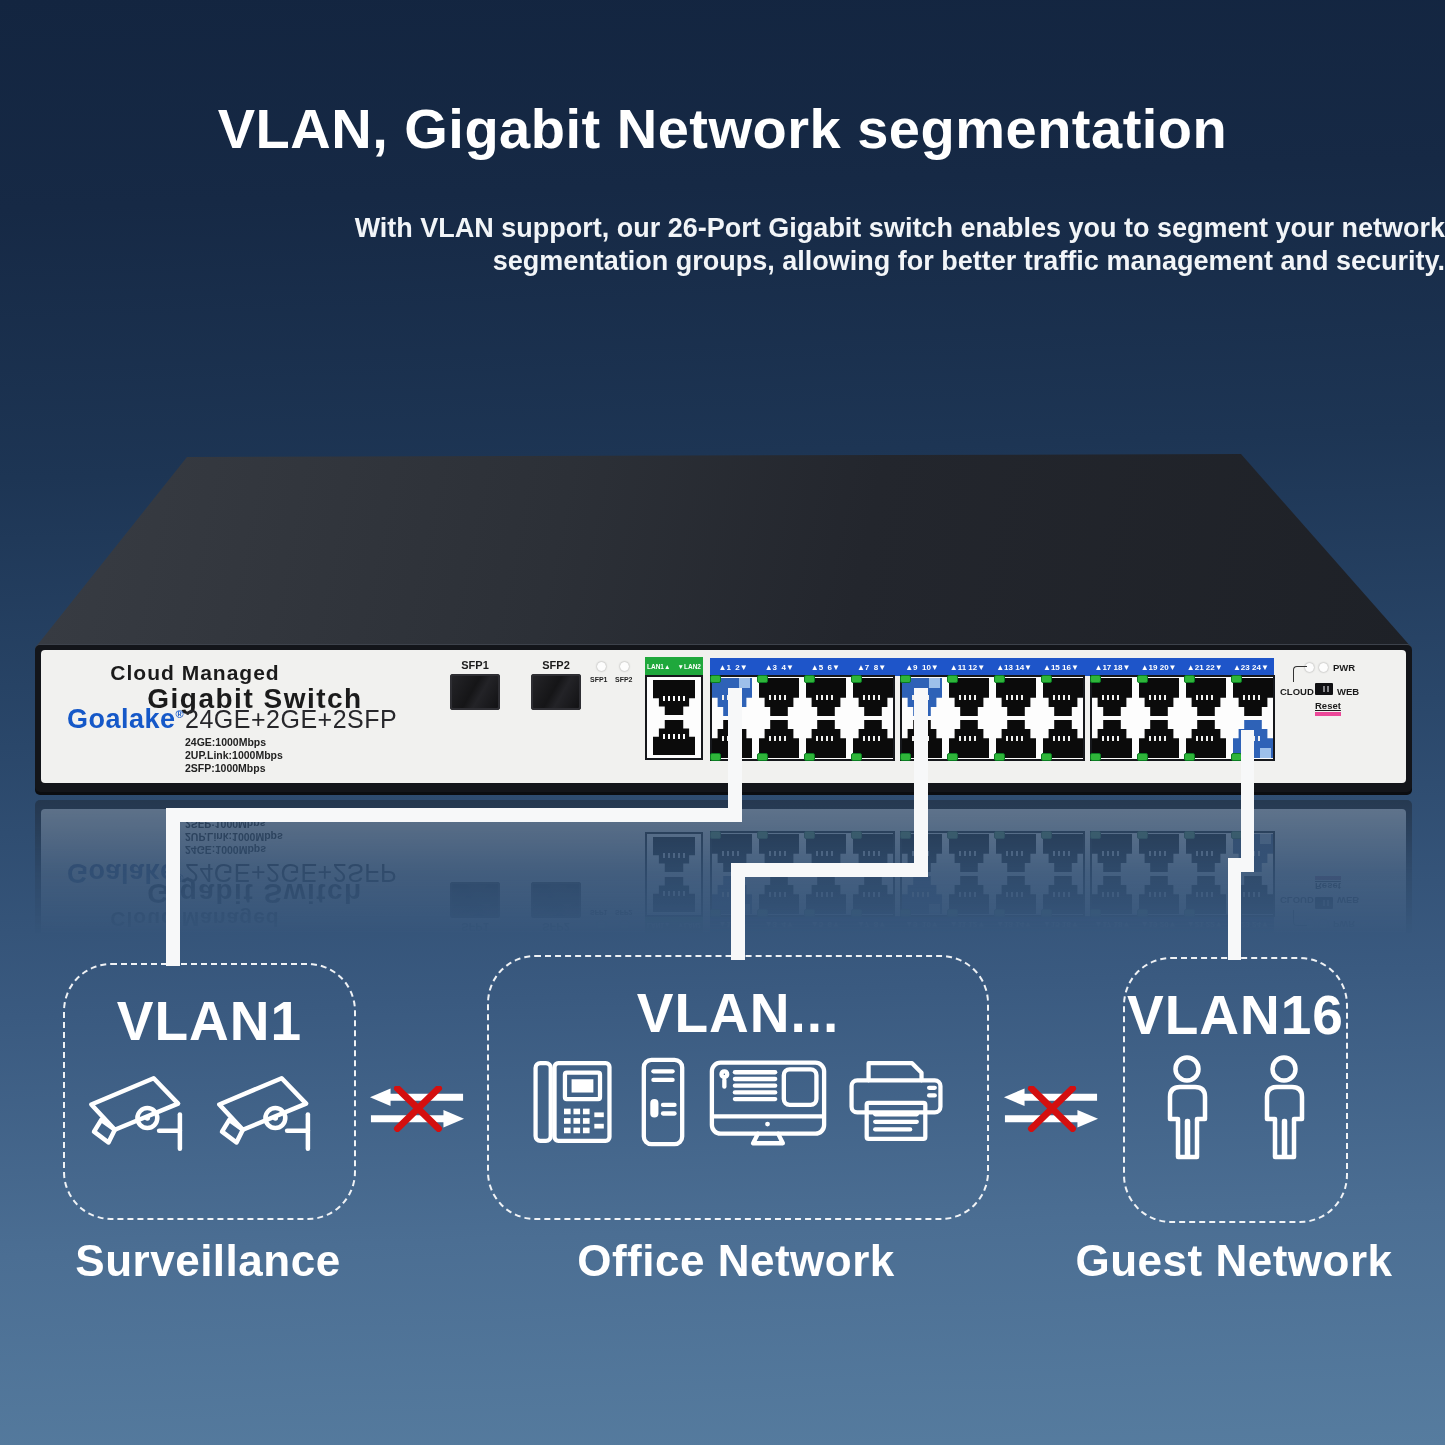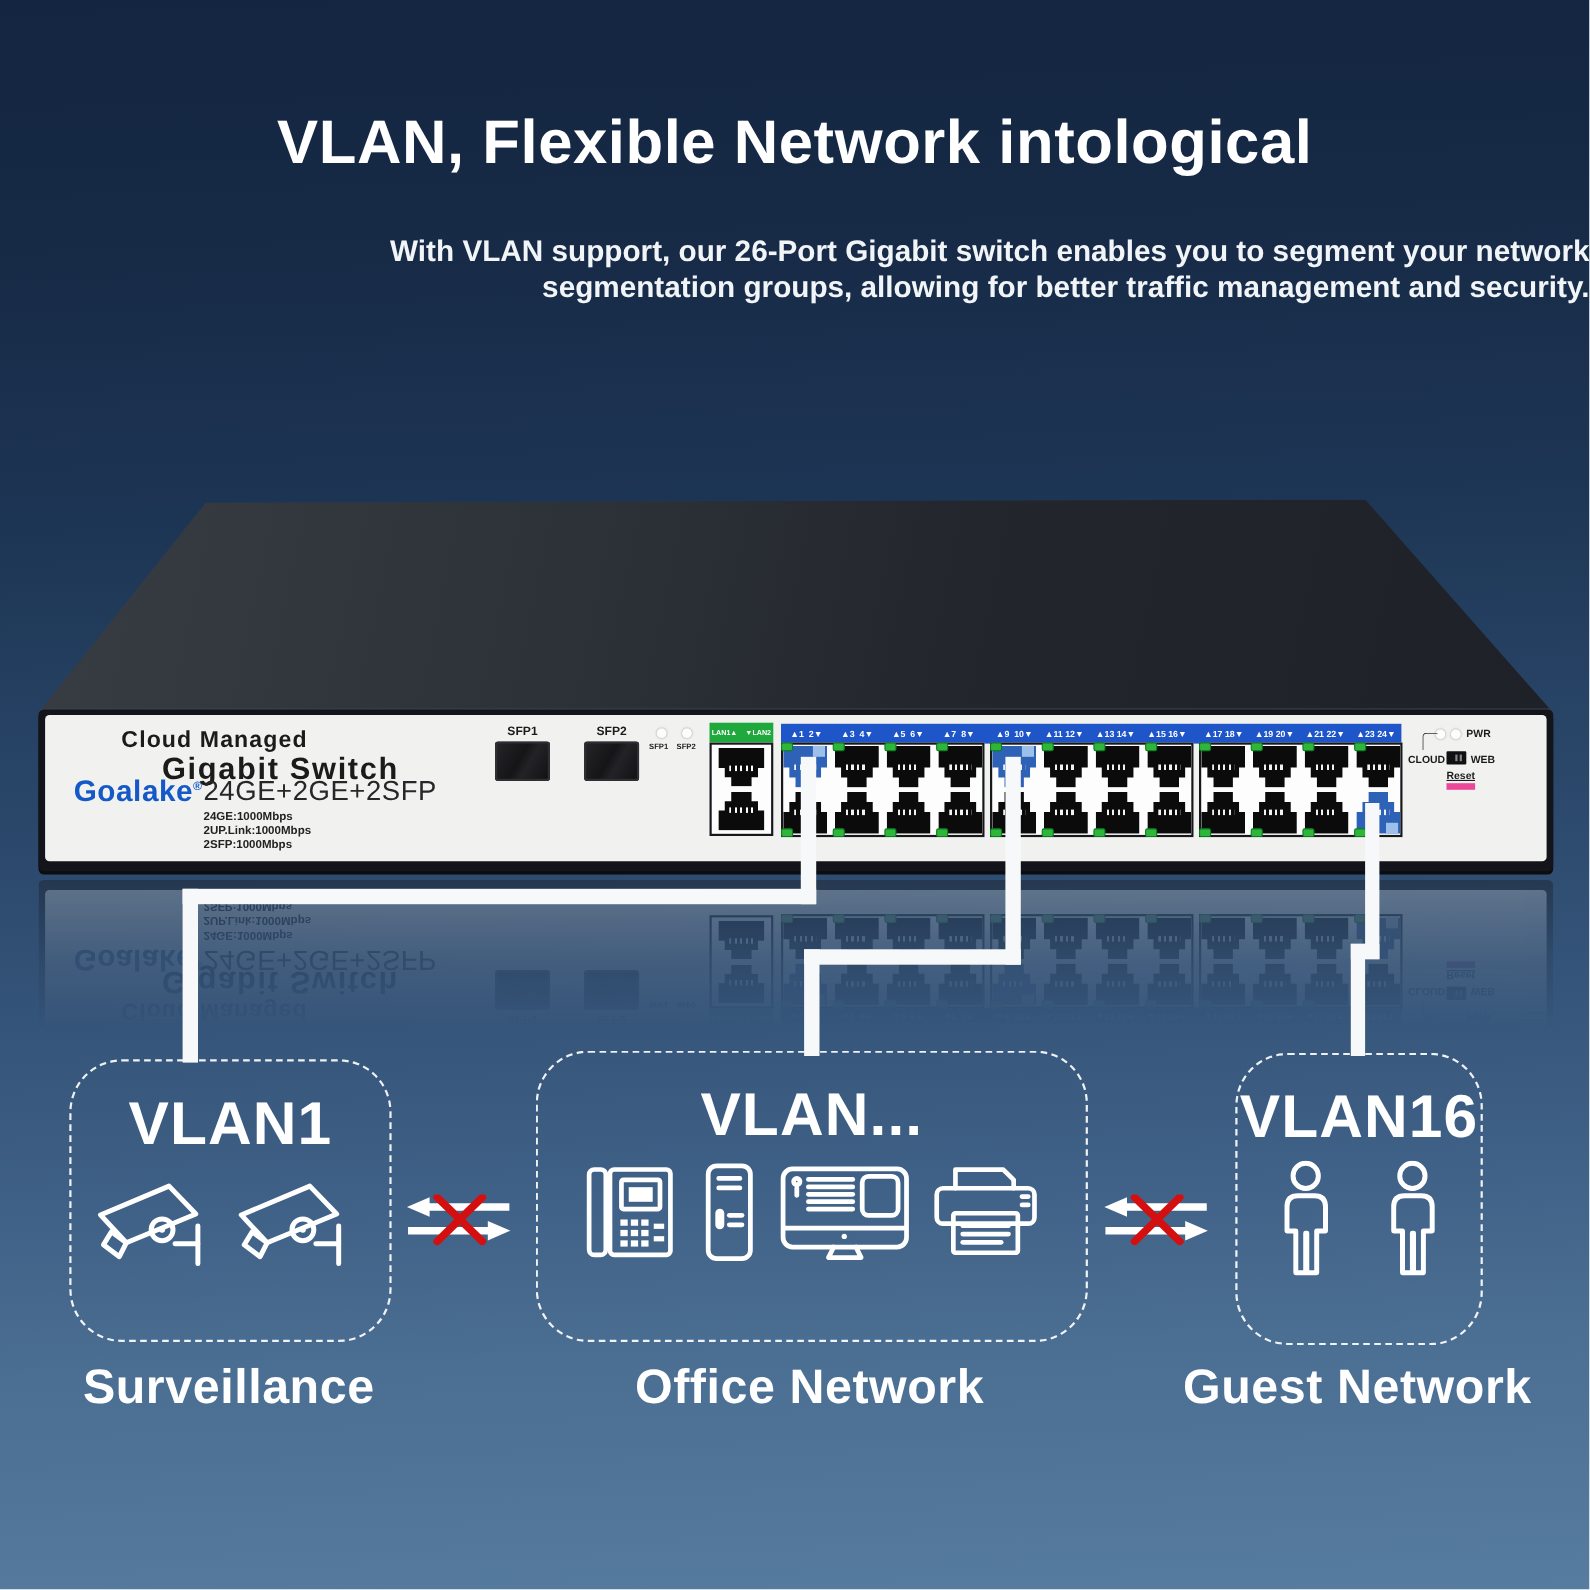--- a/index.html
+++ b/index.html
@@ -72,21 +72,21 @@
 
   .ctl{position:absolute;font-size:9.5px;font-weight:bold;color:#1b1b1b;}
   .pwr-led1{left:1264px;top:13px;} .pwr-led2{left:1278px;top:13px;}
   .pwr-label{left:1292px;top:12px;}
   .cloud-line{position:absolute;left:1252px;top:16px;width:14px;height:16px;border-left:1.5px solid #333;border-top:1.5px solid #333;border-top-left-radius:4px;}
   .cloud-label{left:1239px;top:36px;}
   .toggle{position:absolute;left:1274px;top:33px;width:18px;height:12px;background:#101013;border-radius:1px;}
   .toggle i{position:absolute;top:3px;width:1.5px;height:6px;background:#86868a;}
   .toggle i.a{left:8px;} .toggle i.b{left:12px;}
   .web-label{left:1296px;top:36px;}
-  .reset-label{left:1274px;top:50px;border-bottom:6px solid #ec4899;padding-bottom:1px;text-decoration:underline;}
+  .reset-label{left:1274px;top:50px;border-bottom:4px solid #ec4899;padding-bottom:1px;text-decoration:underline;}
 
   
   .reflection{top:800px !important;transform:scaleY(-1);opacity:.38;z-index:1;pointer-events:none;
     filter:saturate(.45) brightness(.8) contrast(.95);
     -webkit-mask-image:linear-gradient(to top,rgba(0,0,0,.95),rgba(0,0,0,.3) 50%,transparent 92%);
     mask-image:linear-gradient(to top,rgba(0,0,0,.95),rgba(0,0,0,.3) 50%,transparent 92%);}
 
   
   .cable{position:absolute;background:#f7f8f9;z-index:6;}
   .c1v1{left:728px;top:688px;width:14px;height:134px;}
@@ -120,21 +120,21 @@
   .xa1{left:368px;top:1086px;}
   .xa2{left:1002px;top:1086px;}
 
   svg.lineart{display:block;}
 </style>
 </head>
 <body>
 
 <div class="canvas">
 
-  <div class="title">VLAN, Flexible Network intological</div>
+  <div class="title">VLAN, Gigabit Network segmentation</div>
   <div class="subtitle">
     <div>With VLAN support, our 26-Port Gigabit switch enables you to segment your network</div>
     <div>segmentation groups, allowing for better traffic management and security.</div>
   </div>
 
   <div class="top-surface"></div>
 
   <div class="front-face" id="front-face">
     <div class="panel">
 

